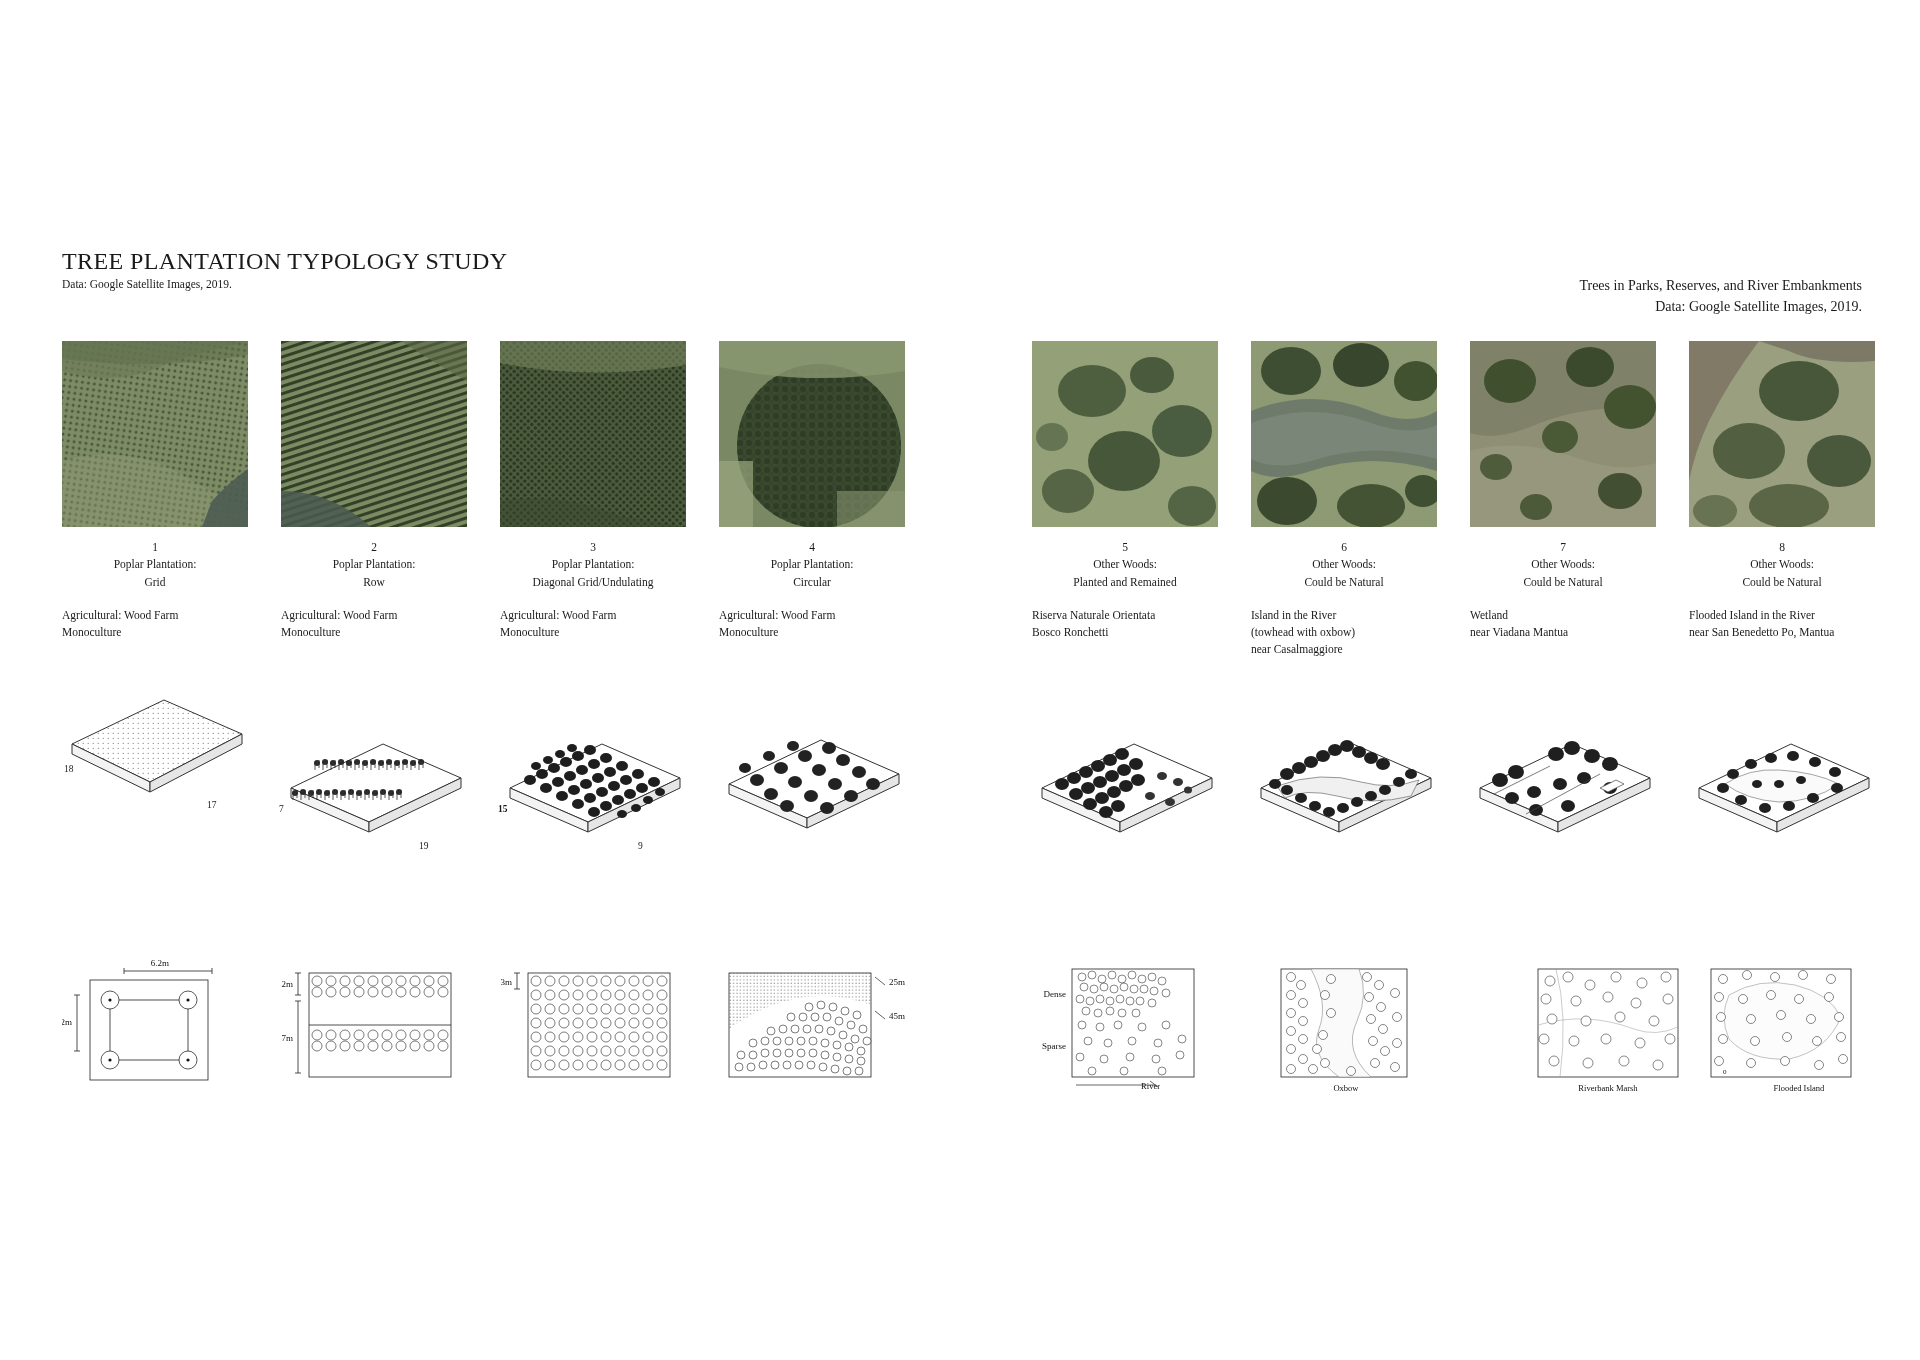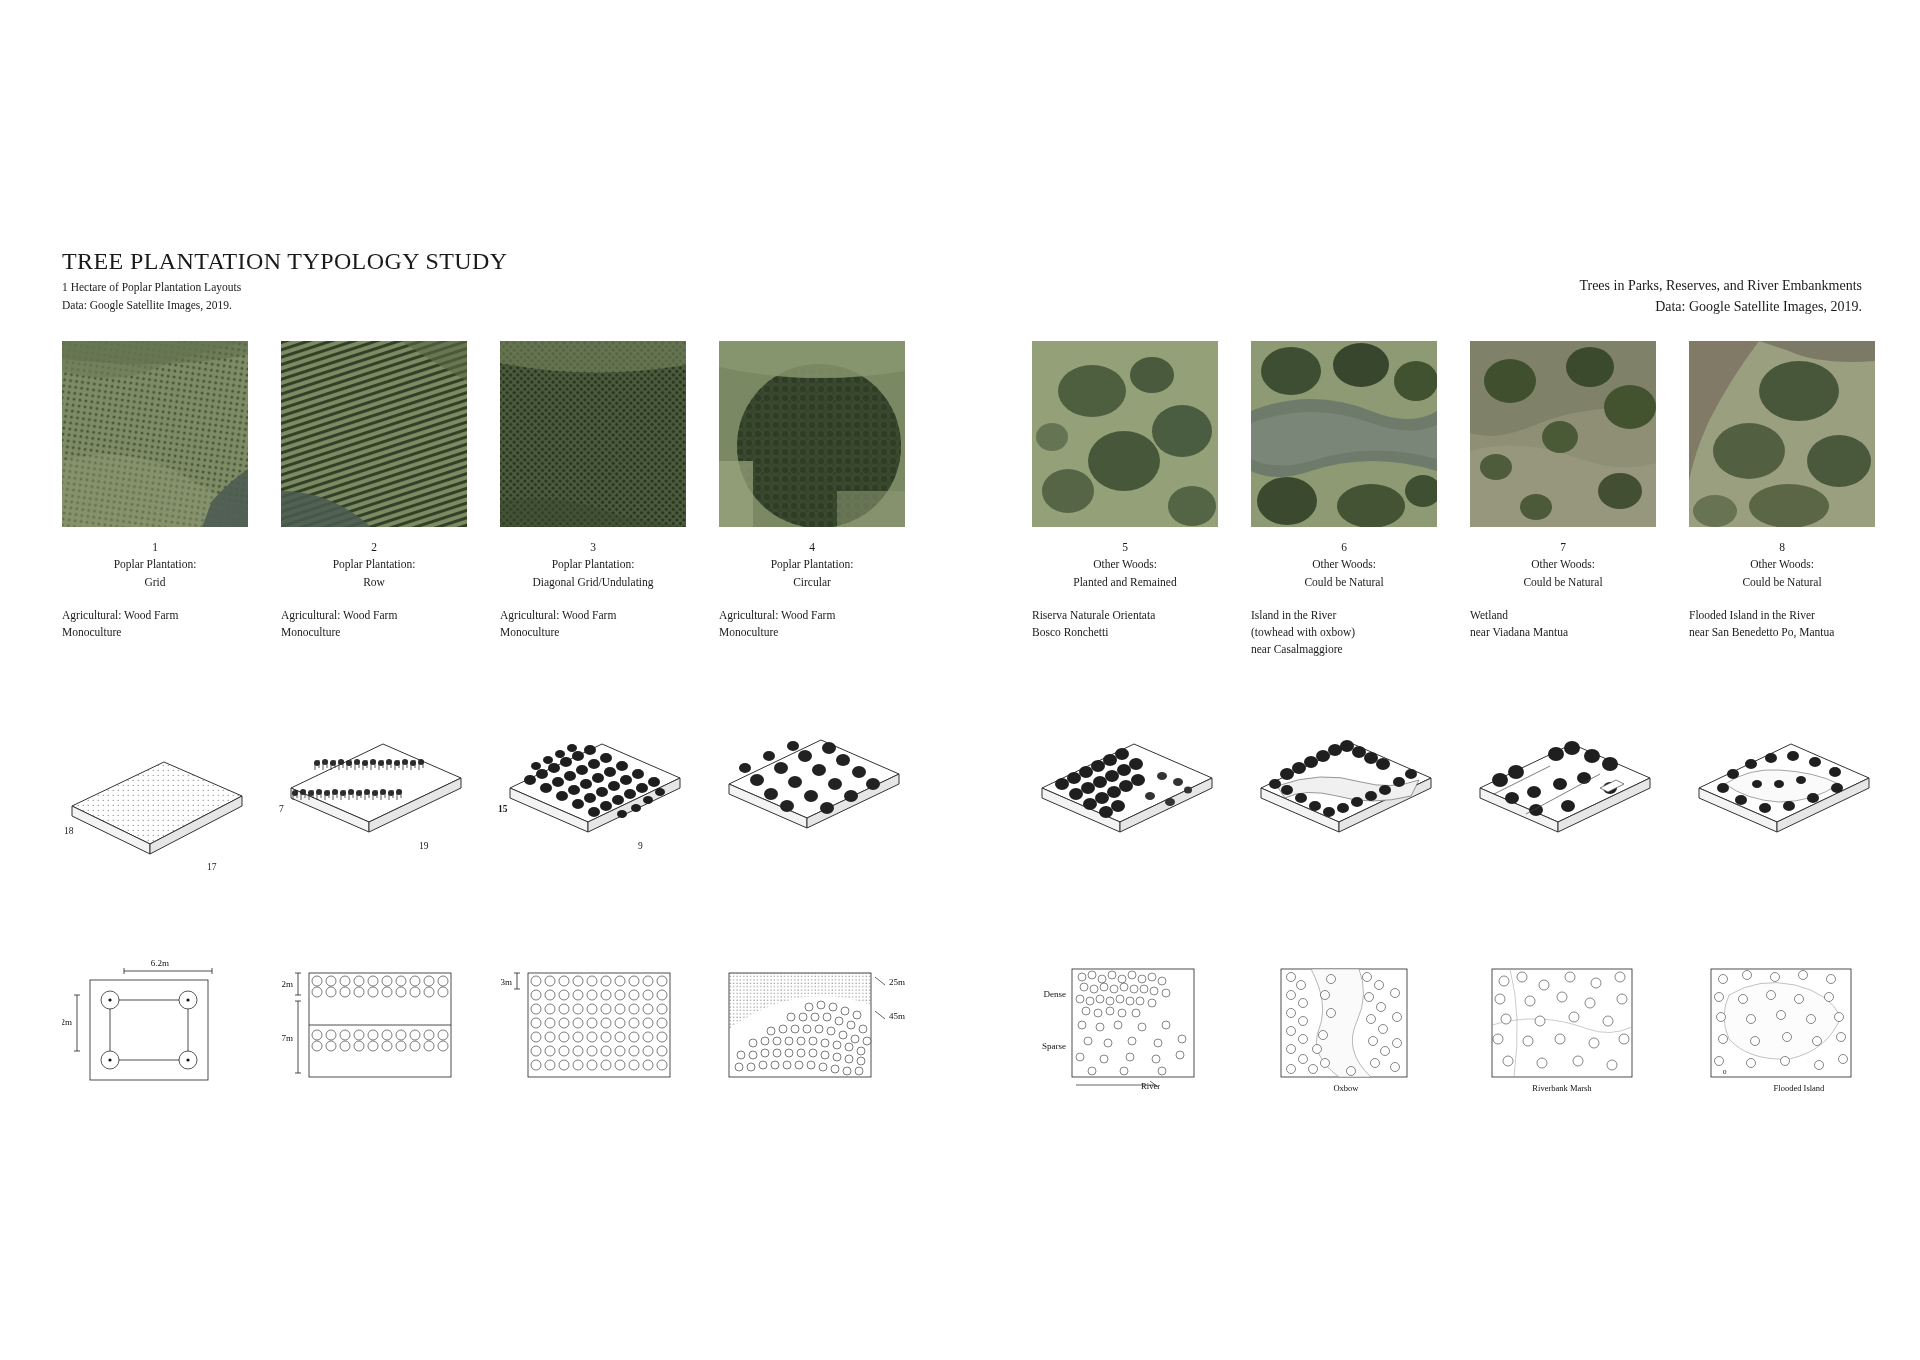--- a/index.html
+++ b/index.html
@@ -39,21 +39,20 @@
   .plan svg{display:block;}
   text{font-family:"Liberation Serif", serif;}
 </style>
 </head>
 <body>
 
 <div class="sheet">
 
   <div class="header">
     <div class="title">TREE PLANTATION TYPOLOGY STUDY</div>
-    <div class="subtitle">1 Hectare of Poplar Plantation Layouts</div>
     <div class="subtitle" style="margin-top:1px">Data: Google Satellite Images, 2019.</div>
     <div class="header-right">
       <div>Trees in Parks, Reserves, and River Embankments</div>
       <div style="margin-top:1px">Data: Google Satellite Images, 2019.</div>
     </div>
   </div>
 
   <div class="col" style="left:62px;top:341px;">
     <div class="photo">
       <svg class="photo-inner" viewBox="0 0 186 186" preserveAspectRatio="none">
@@ -253,21 +252,21 @@
       <div class="cap-num">8</div>
       <div>Other Woods:</div>
       <div>Could be Natural</div>
     </div>
     <div class="cap-block2">
       <div>Flooded Island in the River</div>
       <div>near San Benedetto Po, Mantua</div>
     </div>
   </div>
 
-  <div class="axo" style="left:52px;top:744px;text-align:center;">
+  <div class="axo" style="left:52px;top:682px;text-align:center;">
     <svg width="210" height="140" viewBox="0 0 210 140">
       <defs>
         <pattern id="axgrid1" width="5" height="5" patternUnits="userSpaceOnUse">
           <circle cx="1.2" cy="1.2" r=".55" fill="#555"></circle>
         </pattern>
       </defs>
       <polygon points="20,62 112,18 190,52 98,100" fill="#ffffff" stroke="#333" stroke-width="1"></polygon>
       <polygon points="20,62 112,18 190,52 98,100" fill="url(#axgrid1)"></polygon>
       <polygon points="20,62 98,100 98,110 20,72" fill="#f3f3f3" stroke="#333" stroke-width="1"></polygon>
       <polygon points="98,100 190,52 190,62 98,110" fill="#e6e6e6" stroke="#333" stroke-width="1"></polygon>
@@ -872,21 +871,21 @@
       </g>
       <g stroke="#222" stroke-width=".7" fill="none">
         <path d="M44,130 L124,130 M118,126 L126,132"></path>
       </g>
       <text x="34" y="42" font-size="9" text-anchor="end" fill="#111">Dense</text>
       <text x="34" y="94" font-size="9" text-anchor="end" fill="#111">Sparse</text>
       <text x="128" y="134" font-size="8.5" text-anchor="end" fill="#111">River</text>
     </svg>
   </div>
 
-  <div class="plan" style="left:1470px;top:955px;text-align:right;">
+  <div class="plan" style="left:1516px;top:955px;text-align:right;">
     <svg width="190" height="150" viewBox="0 0 190 150">
       <rect x="22" y="14" width="140" height="108" fill="none" stroke="#222" stroke-width=".8"></rect>
       <g stroke="#999" stroke-width=".5" fill="none">
         <path d="M22,70 Q70,56 118,74 Q140,82 162,72"></path>
         <path d="M40,14 Q52,60 44,122"></path>
       </g>
       <g fill="#fff" stroke="#111" stroke-width=".5">
         <circle cx="34" cy="26" r="5"></circle>
           <circle cx="52" cy="22" r="5"></circle>
           <circle cx="74" cy="30" r="5"></circle>

